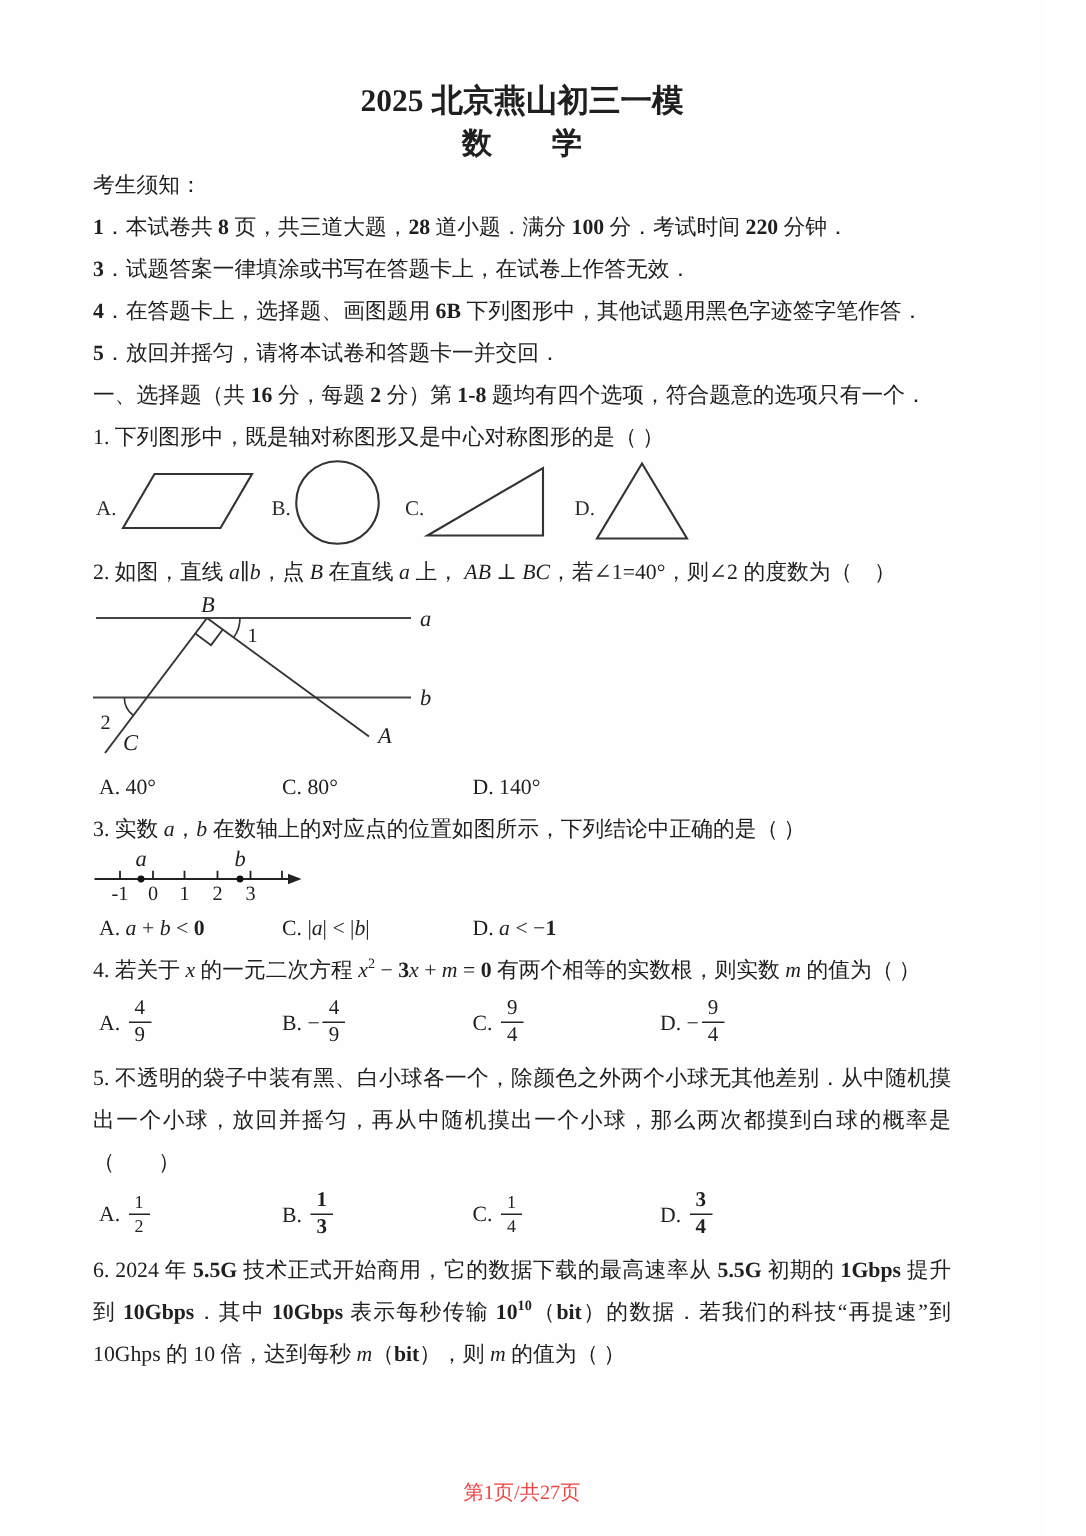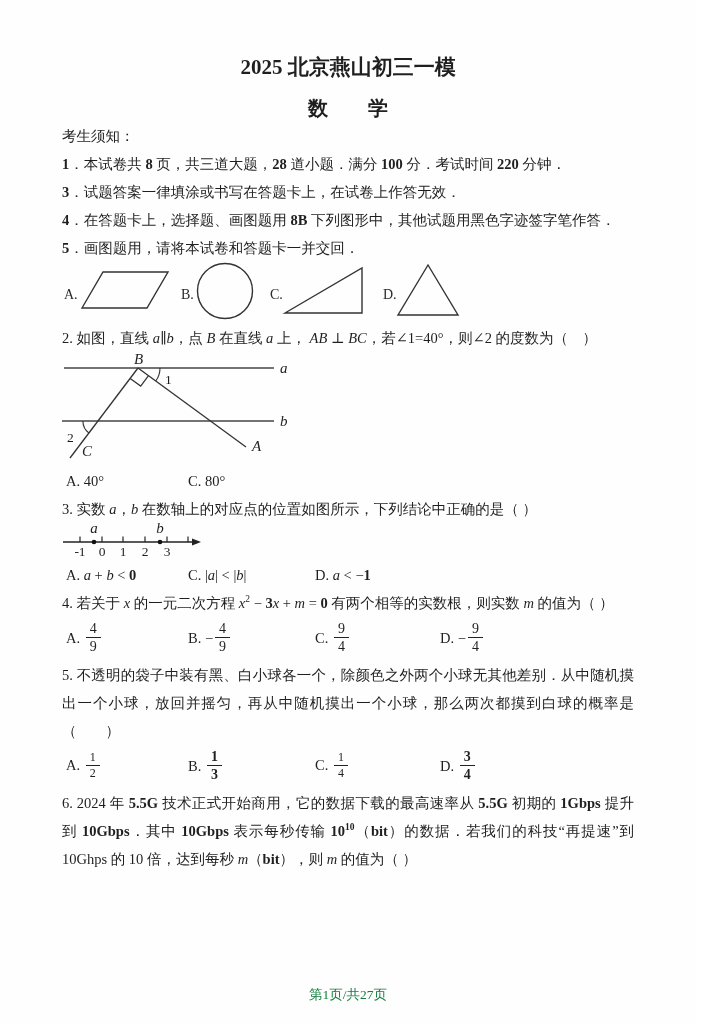--- a/index.html
+++ b/index.html
@@ -4,56 +4,58 @@
 <style>
   html,body{margin:0;padding:0;}
   body{
     width:724px;height:1024px;background:#ffffff;
     font-family:"Liberation Serif","DejaVu Serif",serif;
     color:#1f1f1f;
   }
   .page{position:relative;width:696px;height:1024px;overflow:hidden;background:#fefefe;}
   .content{padding:42px 62px 0 62px;font-size:14.5px;}
   .title{text-align:center;font-size:21px;font-weight:bold;line-height:30px;margin-top:10px;}
-  .subject{text-align:center;font-size:20px;font-weight:bold;line-height:28px;margin-top:12px;}
+  .subject{text-align:center;font-size:20px;font-weight:bold;line-height:28px;}
   .notice-head{margin-top:16px;}
   p.line{margin:0;line-height:28px;text-align:justify;}
   .b{font-weight:bold;}
   .i{font-style:italic;}
   sup{font-size:9.5px;line-height:0;}
   sup.b{font-weight:bold;}
   .frac{display:inline-block;vertical-align:middle;text-align:center;line-height:1.12;font-size:14px;margin:0 2px 3px 2px;}
   .frac .fnum{display:block;padding:0 4px 0.5px 4px;border-bottom:1.2px solid #222;}
   .frac .fden{display:block;padding:0.5px 4px 0 4px;}
   .frac.small{font-size:12px;}
   .frac.b{font-weight:bold;}
   .options{display:grid;grid-template-columns:122px 127px 125px auto;padding-left:4px;line-height:28px;}
   .options.tall{height:44px;align-items:center;}
   svg{display:block;}
   .svglab{font-size:14px;fill:#2a2a2a;font-family:"Liberation Serif","DejaVu Serif",serif;}
   .svgmath{font-size:15px;fill:#1f1f1f;font-style:italic;font-family:"Liberation Serif","DejaVu Serif",serif;}
   .svgnum{font-size:13.5px;fill:#1f1f1f;font-family:"Liberation Serif","DejaVu Serif",serif;}
-  .footer{position:absolute;bottom:20px;left:0;width:100%;text-align:center;font-size:13.5px;color:#15803d;}
+  .footer{position:absolute;bottom:20px;left:0;width:100%;text-align:center;font-size:13.5px;color:#ef4444;}
 </style>
 </head>
 <body>
 
 <div class="page">
   <div class="content">
 
     <div class="title">2025 北京燕山初三一模</div>
     <div class="subject">数　　学</div>
 
     <p class="line notice-head">考生须知：</p>
     <p class="line"><span class="b">1</span><span>．本试卷共 </span><span class="b">8</span><span> 页，共三道大题，</span><span class="b">28</span><span> 道小题．满分 </span><span class="b">100</span><span> 分．考试时间 </span><span class="b">220</span><span> 分钟．</span></p>
     <p class="line"><span class="b">3</span><span>．试题答案一律填涂或书写在答题卡上，在试卷上作答无效．</span></p>
-    <p class="line"><span class="b">4</span><span>．在答题卡上，选择题、画图题用 </span><span class="b">8B</span><span> 下列图形中，其他试题用黑色字迹签字笔作答．</span></p>
-    <p class="line"><span class="b">5</span><span>．画图题用，请将本试卷和答题卡一并交回．</span></p>
+    <p class="line"><span class="b">4</span><span>．在答题卡上，选择题、画图题用 </span><span class="b">6B</span><span> 下列图形中，其他试题用黑色字迹签字笔作答．</span></p>
+    <p class="line"><span class="b">5</span><span>．放回并摇匀，请将本试卷和答题卡一并交回．</span></p>
 
+    <p class="line"><span>一、选择题（共 </span><span class="b">16</span><span> 分，每题 </span><span class="b">2</span><span> 分）第 </span><span class="b">1-8</span><span> 题均有四个选项，符合题意的选项只有一个．</span></p>
 
+    <p class="line"><span>1. 下列图形中，既是轴对称图形又是中心对称图形的是（  ）</span></p>
 
     <svg width="600" height="62" viewBox="0 0 600 62">
       <text x="2" y="37" class="svglab">A.</text>
       <polygon points="20,46 41,10 106,10 85,46" fill="none" stroke="#333" stroke-width="1.4"></polygon>
       <text x="119" y="37" class="svglab">B.</text>
       <circle cx="163" cy="29" r="27.5" fill="none" stroke="#333" stroke-width="1.4"></circle>
       <text x="208" y="37" class="svglab">C.</text>
       <polygon points="223,51 300,6 300,51" fill="none" stroke="#333" stroke-width="1.4"></polygon>
       <text x="321" y="37" class="svglab">D.</text>
       <polygon points="366,3 336,53 396,53" fill="none" stroke="#333" stroke-width="1.4"></polygon>
@@ -74,20 +76,21 @@
       <text x="218" y="74" class="svgmath">b</text>
       <text x="103" y="32" class="svgnum">1</text>
       <text x="5" y="90" class="svgnum">2</text>
       <text x="20" y="104" class="svgmath">C</text>
       <text x="190" y="99" class="svgmath">A</text>
     </svg>
 
     <div class="options">
       <span>A. 40°</span>
       <span>C. 80°</span>
+      <span>D. 140°</span>
     </div>
 
     <p class="line"><span>3. 实数 </span><span class="i">a</span><span>，</span><span class="i">b</span><span> 在数轴上的对应点的位置如图所示，下列结论中正确的是（ ）</span></p>
 
     <svg width="170" height="38" viewBox="0 0 170 38">
       <line x1="1" y1="19" x2="131" y2="19" stroke="#222" stroke-width="1.3"></line>
       <polygon points="130,15.5 139,19 130,22.5" fill="#222"></polygon>
       <line x1="18" y1="13.5" x2="18" y2="19" stroke="#222" stroke-width="1.2"></line>
       <line x1="40" y1="13.5" x2="40" y2="19" stroke="#222" stroke-width="1.2"></line>
       <line x1="61" y1="13.5" x2="61" y2="19" stroke="#222" stroke-width="1.2"></line>

